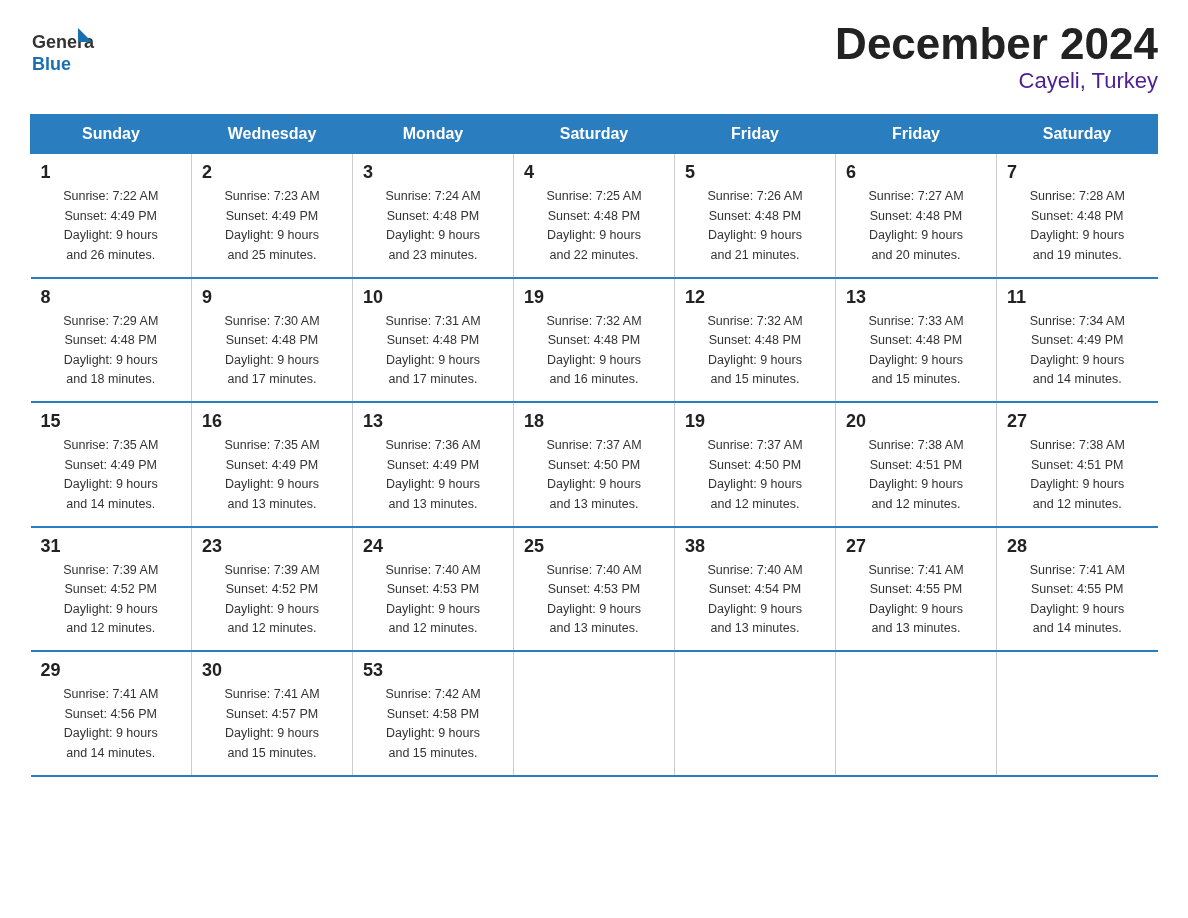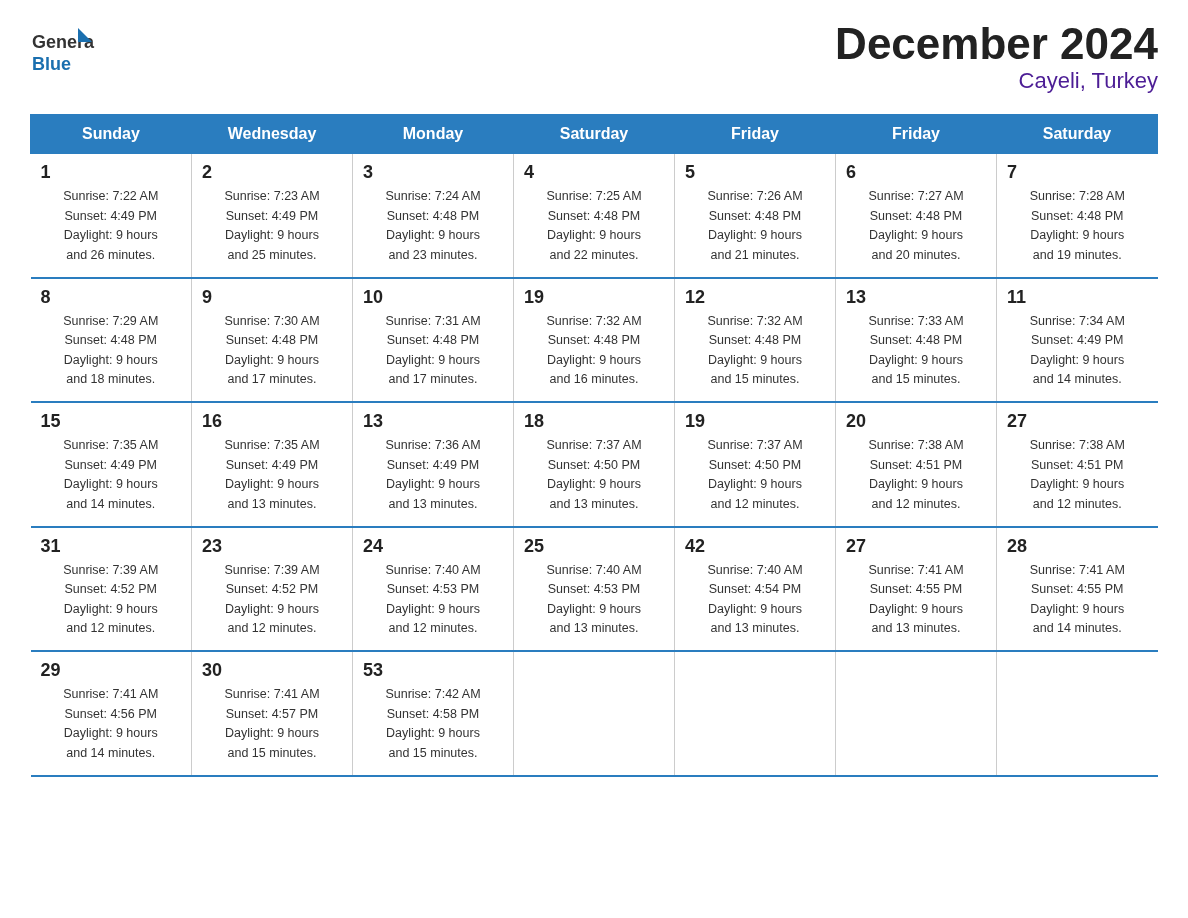--- a/index.html
+++ b/index.html
@@ -356,21 +356,21 @@
         <td>
         <span class="day-number">25</span>
         <div class="day-info">
           Sunrise: 7:40 AM<br>
           Sunset: 4:53 PM<br>
           Daylight: 9 hours<br>
           and 13 minutes.
         </div>
       </td>
         <td>
-        <span class="day-number">42</span>
+        <span class="day-number">38</span>
         <div class="day-info">
           Sunrise: 7:40 AM<br>
           Sunset: 4:54 PM<br>
           Daylight: 9 hours<br>
           and 13 minutes.
         </div>
       </td>
         <td>
         <span class="day-number">27</span>
         <div class="day-info">

